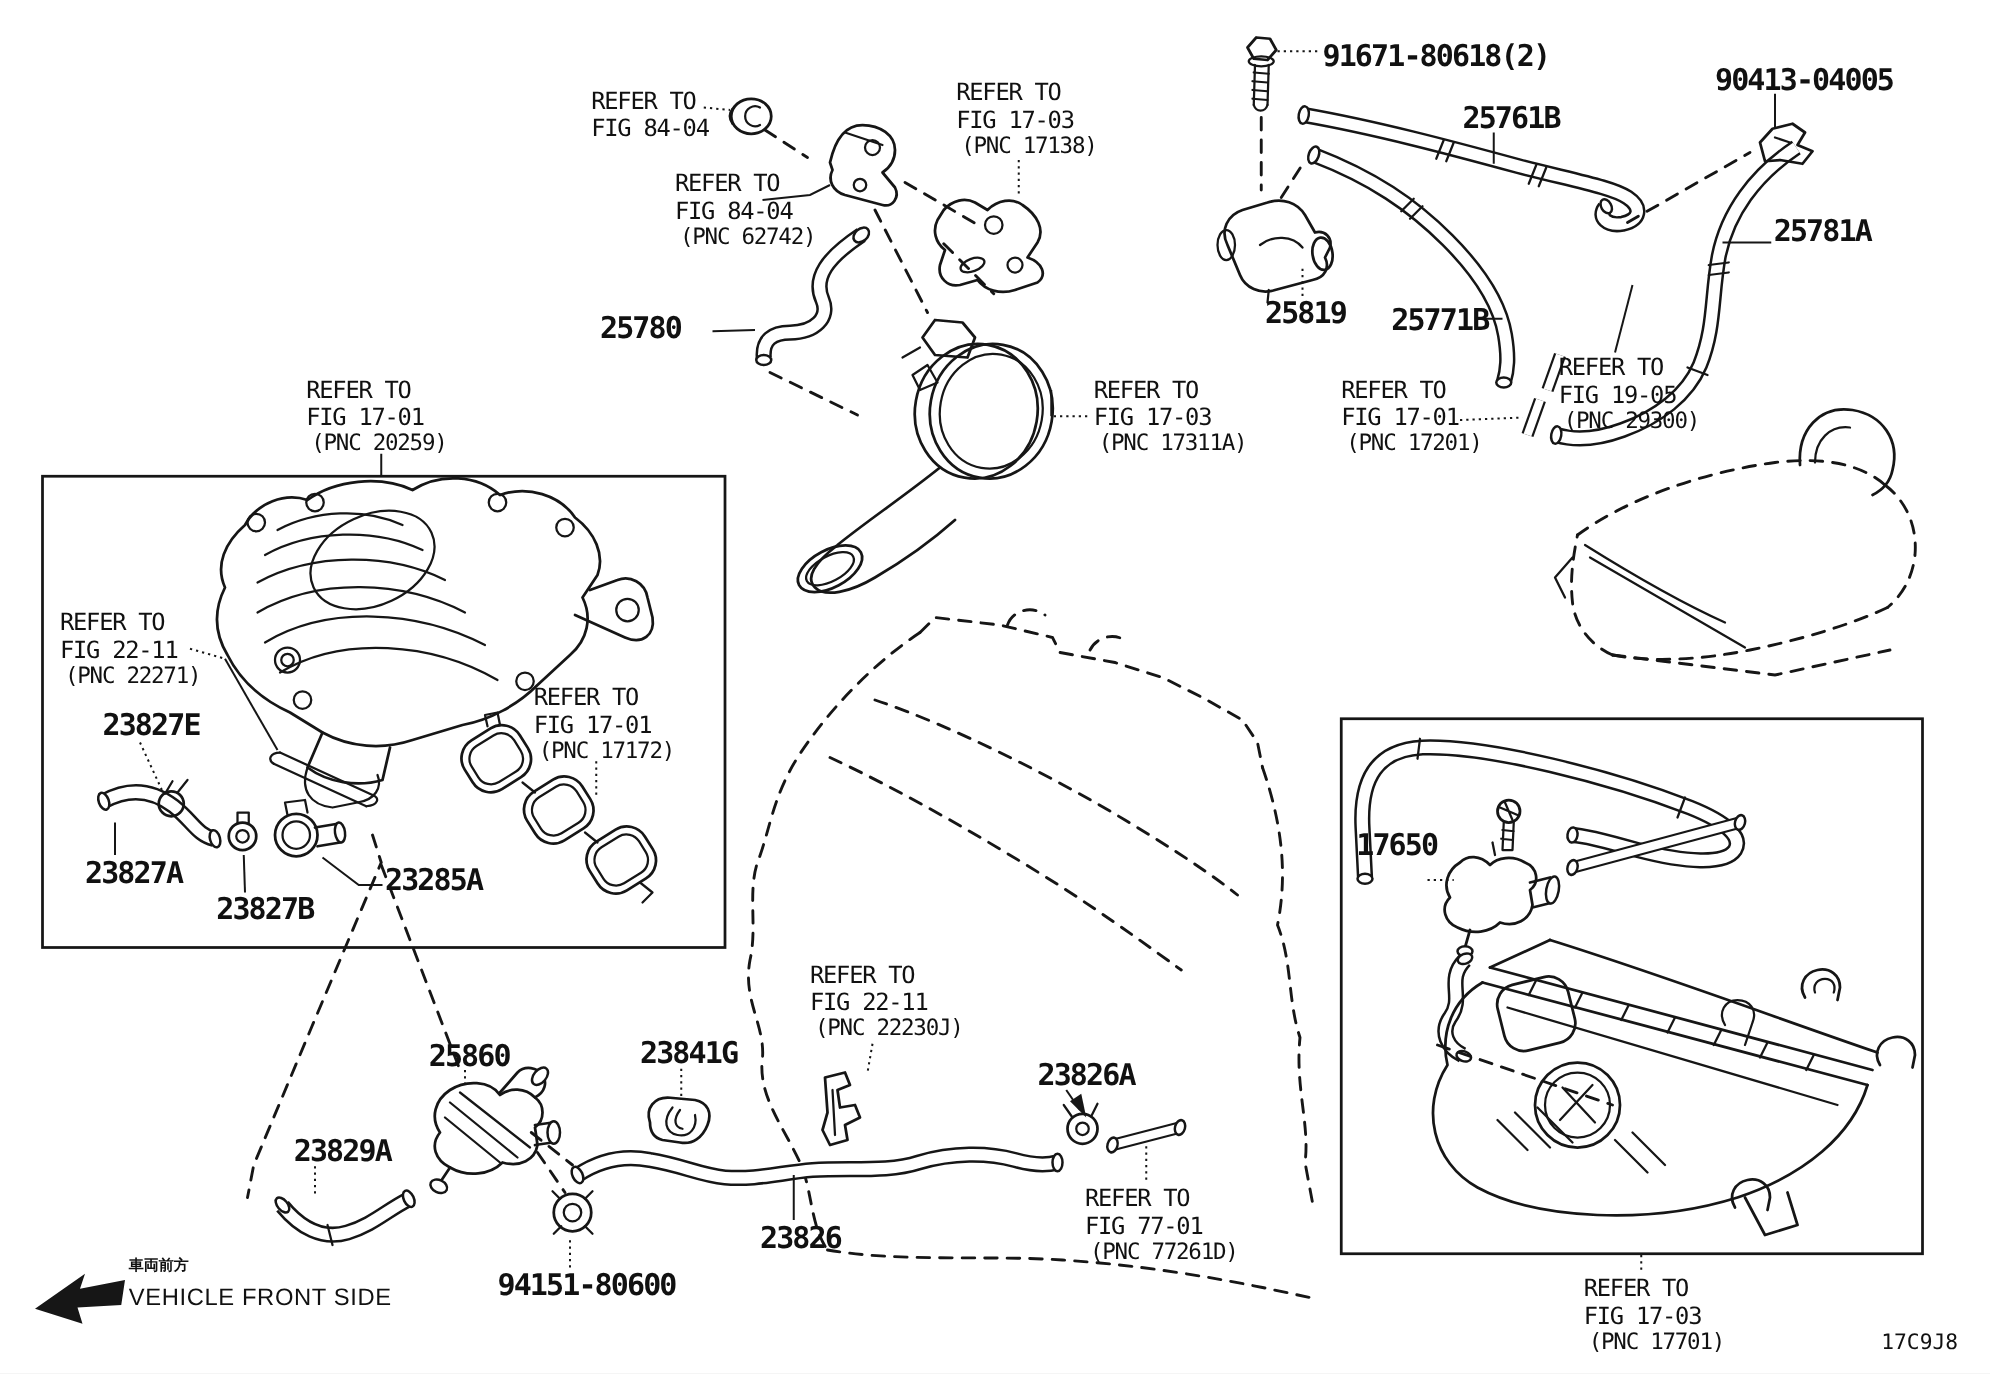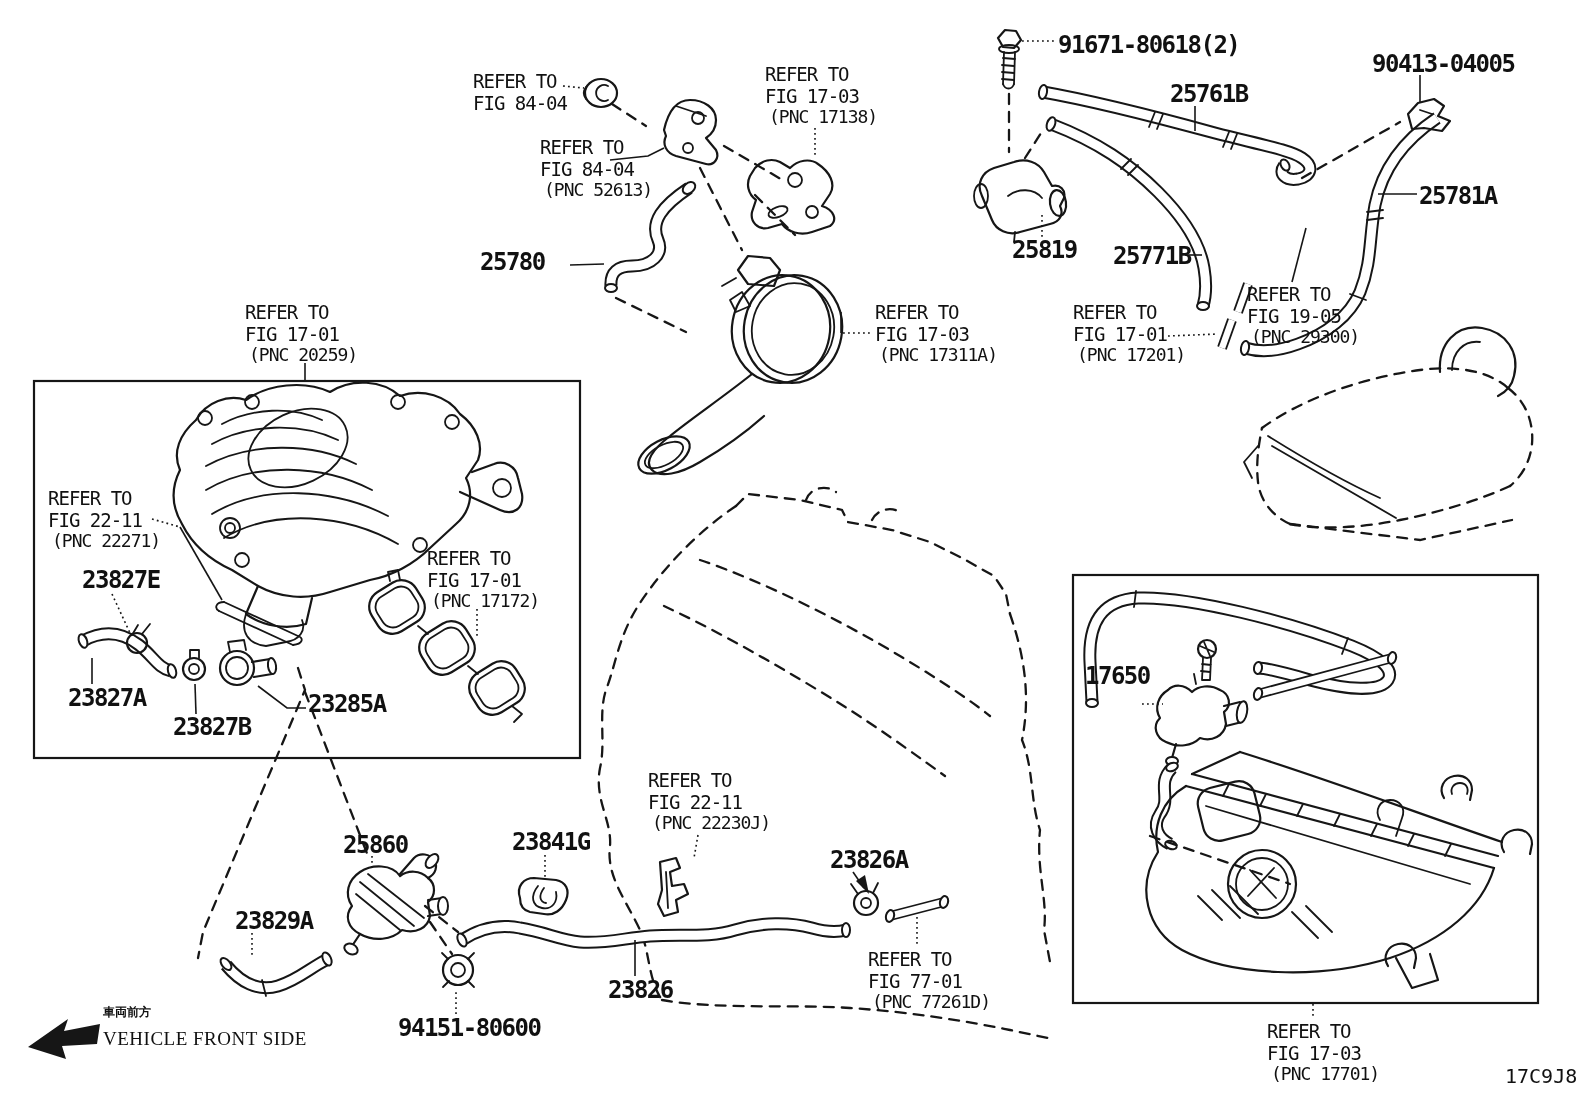--- a/index.html
+++ b/index.html
@@ -18,22 +18,22 @@
   .pipe-i{stroke:#ffffff;stroke-width:6.5;fill:none;stroke-linecap:butt;}
   .cap{stroke:#161616;stroke-width:2;fill:#ffffff;}
   .blk{fill:#161616;stroke:none;}
   .box{stroke:#161616;stroke-width:2.2;fill:none;}
   
   .pn{position:absolute;color:#111;font-weight:bold;font-size:24px;letter-spacing:-1.5px;white-space:nowrap;line-height:1;}
   .ref{position:absolute;color:#111;font-weight:normal;white-space:nowrap;line-height:1.16;}
   .ref .rl{display:block;font-size:19px;letter-spacing:-1px;}
   .ref .pnc{font-size:18px;padding-left:4px;}
   .jp{position:absolute;color:#111;font-weight:bold;font-size:12px;font-family:"DejaVu Sans",sans-serif;white-space:nowrap;}
-  .en{position:absolute;color:#111;font-weight:normal;font-size:19px;letter-spacing:0.5px;font-family:Liberation Serif, serif;white-space:nowrap;}
-  .code{position:absolute;color:#111;font-size:20px;letter-spacing:0px;white-space:nowrap;}
+  .en{position:absolute;color:#111;font-weight:normal;font-size:19px;letter-spacing:0.5px;font-family:Liberation Sans, sans-serif;white-space:nowrap;}
+  .code{position:absolute;color:#111;font-size:17px;letter-spacing:0px;white-space:nowrap;}
 </style>
 </head>
 <body>
 
 <div class="stage">
 
 <svg class="art" width="1592" height="1099" viewBox="0 0 1592 1099">
 
   <g>
     <rect class="box" x="34" y="381" width="546" height="377"></rect>
@@ -381,33 +381,33 @@
 </svg>
 
 <div class="ref" style="left:473px;top:70px">
   <span class="rl">REFER TO</span>
   <span class="rl">FIG 84-04</span>
 </div>
 
 <div class="ref" style="left:540px;top:136px">
   <span class="rl">REFER TO</span>
   <span class="rl">FIG 84-04</span>
-  <span class="rl pnc">(PNC 52613)</span>
+  <span class="rl pnc">(PNC 62742)</span>
 </div>
 
 <div class="ref" style="left:765px;top:63px">
   <span class="rl">REFER TO</span>
   <span class="rl">FIG 17-03</span>
   <span class="rl pnc">(PNC 17138)</span>
 </div>
 
 <div class="pn" style="left:1058px;top:33px">91671-80618(2)</div>
 <div class="pn" style="left:1372px;top:52px">90413-04005</div>
 <div class="pn" style="left:1170px;top:82px">25761B</div>
-<div class="pn" style="left:1419px;top:184px">25781A</div>
+<div class="pn" style="left:1419px;top:173px">25781A</div>
 <div class="pn" style="left:1012px;top:238px">25819</div>
 <div class="pn" style="left:1113px;top:244px">25771B</div>
 <div class="pn" style="left:480px;top:250px">25780</div>
 
 <div class="ref" style="left:1247px;top:283px">
   <span class="rl">REFER TO</span>
   <span class="rl">FIG 19-05</span>
   <span class="rl pnc">(PNC 29300)</span>
 </div>
 

